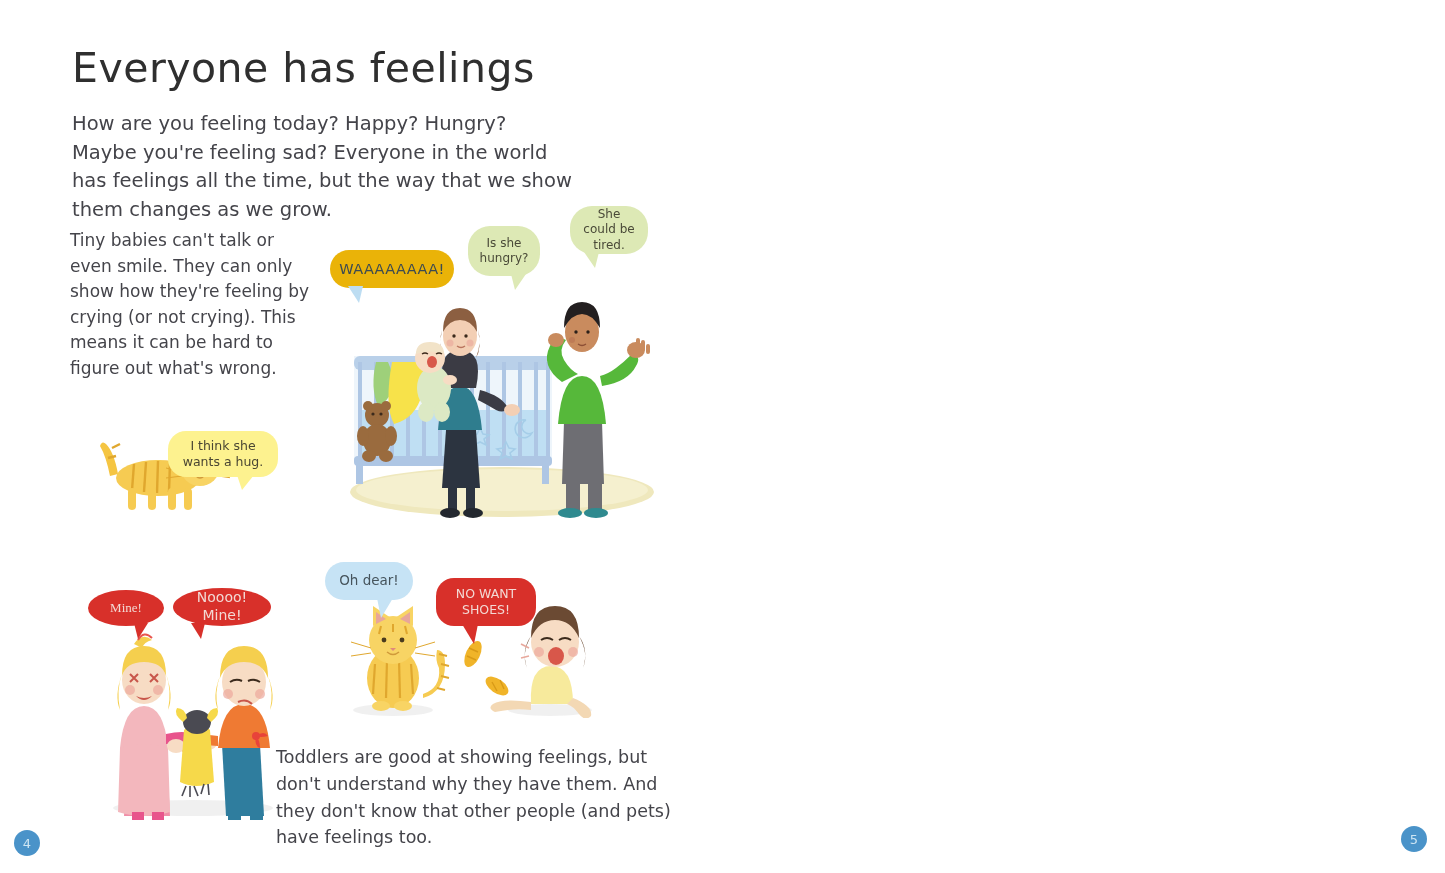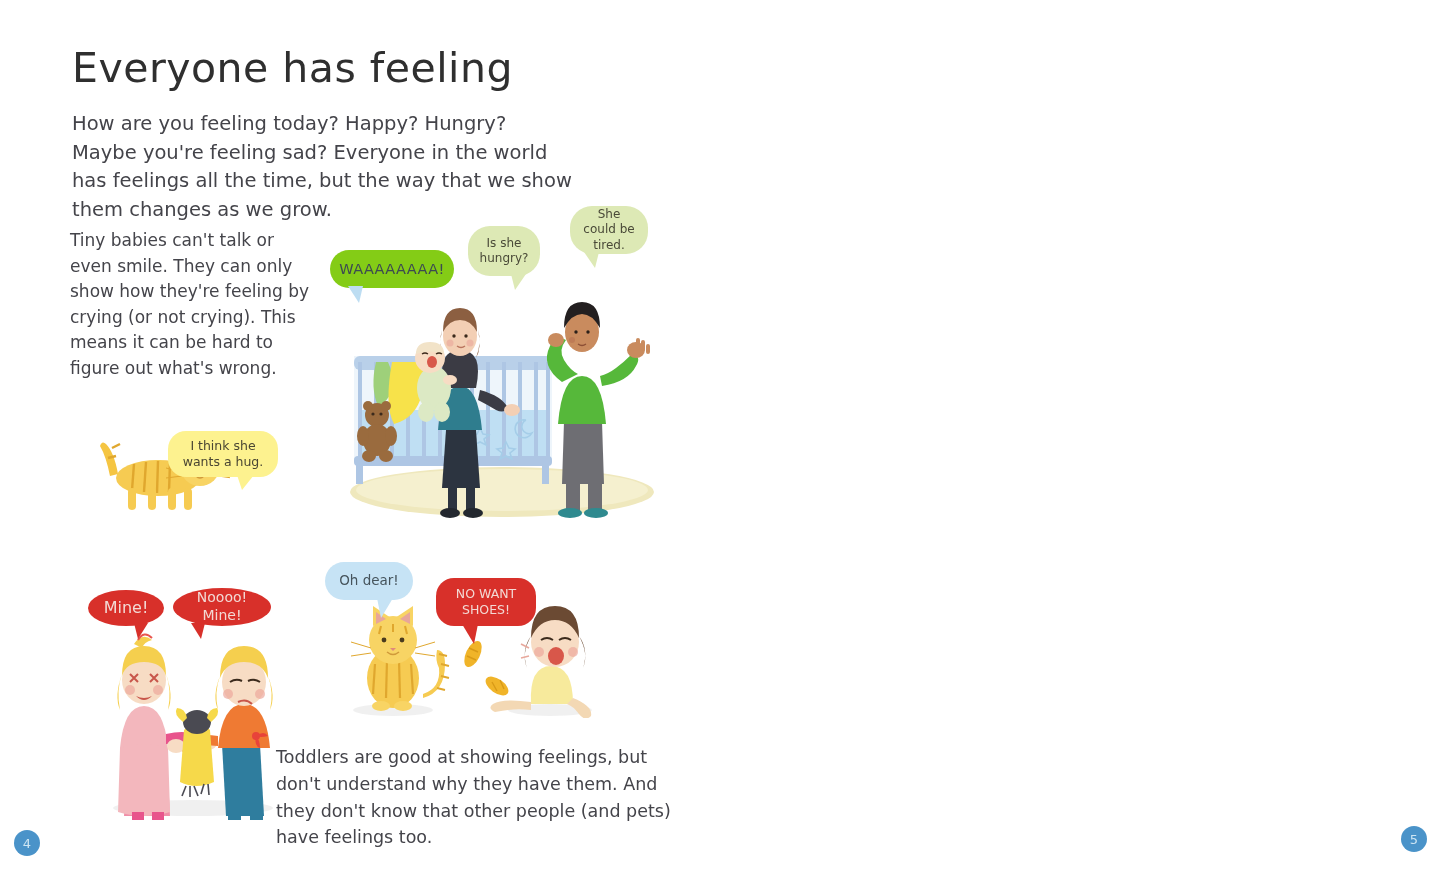--- a/index.html
+++ b/index.html
@@ -19,40 +19,40 @@
   }
   .body-text{font-size:19.5px;line-height:1.47;color:#44444a;}
   .intro{position:absolute;left:72px;top:110px;width:500px;}
   .babies-text{position:absolute;left:70px;top:228px;width:250px;font-size:17px;line-height:1.5;}
   .toddler-text{position:absolute;left:276px;top:744px;width:400px;font-size:17.5px;line-height:1.53;}
 
   
   .bubble{position:absolute;border-radius:22px;display:flex;align-items:center;
     justify-content:center;text-align:center;line-height:1.28;box-sizing:border-box;padding:2px 10px;}
   .bubble .tail{position:absolute;width:0;height:0;}
-  .b-blue{background:#84cc16;color:#3c4a52;}
+  .b-blue{background:#eab308;color:#3c4a52;}
   .b-green{background:#dde9b5;color:#4a4a38;}
   .b-yellow{background:#fdf28f;color:#4a4633;margin-top:42px;}
   .b-red{background:#d8302a;color:#f3d9d4;}
   .b-lblue{background:#c6e3f5;color:#46545c;}
 
   #bub-waa{left:330px;top:250px;width:124px;height:38px;font-size:14.5px;letter-spacing:.4px;}
   #bub-waa .tail{border-left:11px solid transparent;border-right:4px solid transparent;
     border-top:17px solid #bdddf2;left:18px;bottom:-15px;}
   #bub-hungry{left:468px;top:226px;width:72px;height:50px;font-size:12px;}
   #bub-hungry .tail{border-left:4px solid transparent;border-right:11px solid transparent;
     border-top:16px solid #dde9b5;right:14px;bottom:-14px;}
   #bub-tired{left:570px;top:206px;width:78px;height:48px;font-size:12px;}
   #bub-tired .tail{border-left:11px solid transparent;border-right:4px solid transparent;
     border-top:16px solid #dde9b5;left:14px;bottom:-14px;}
   #bub-hug{left:168px;top:389px;width:110px;height:46px;font-size:12.5px;border-radius:18px;}
   #bub-hug .tail{border-left:5px solid transparent;border-right:12px solid transparent;
     border-top:15px solid #fdf28f;right:24px;bottom:-13px;}
 
-  #bub-mine{left:88px;top:590px;width:76px;height:36px;font-size:16px;border-radius:50%;}
+  #bub-mine{left:88px;top:590px;width:76px;height:36px;font-size:13px;border-radius:50%;font-family:Liberation Serif, serif;}
   #bub-mine .tail{border-left:4px solid transparent;border-right:10px solid transparent;
     border-top:16px solid #d8302a;right:16px;bottom:-13px;}
   #bub-noooo{left:173px;top:588px;width:98px;height:38px;font-size:14px;border-radius:50%;}
   #bub-noooo .tail{border-left:10px solid transparent;border-right:4px solid transparent;
     border-top:16px solid #d8302a;left:18px;bottom:-13px;}
   #bub-ohdear{left:325px;top:562px;width:88px;height:38px;font-size:13.5px;border-radius:20px;}
   #bub-ohdear .tail{border-left:4px solid transparent;border-right:12px solid transparent;
     border-top:20px solid #c6e3f5;right:20px;bottom:-18px;}
   #bub-shoes{left:436px;top:578px;width:100px;height:48px;font-size:12.5px;border-radius:18px;line-height:1.25;}
   #bub-shoes .tail{border-left:12px solid transparent;border-right:4px solid transparent;
@@ -64,21 +64,21 @@
   #pn-left{left:14px;top:830px;}
   #pn-right{right:18px;top:826px;}
 
   .illus{position:absolute;}
 </style>
 </head>
 <body>
 
 <div class="page page-left">
 
-  <div class="title">Everyone has feeling</div>
+  <div class="title">Everyone has feelings</div>
   <div class="body-text babies-text">Tiny babies can't talk or even smile. They can only show how they're feeling by crying (or not crying). This means it can be hard to figure out what's wrong.</div>
   <div class="body-text intro">How are you feeling today? Happy? Hungry? Maybe you're feeling sad? Everyone in the world has feelings all the time, but the way that we show them changes as we grow.</div>
 
   <svg class="illus" style="left:330px;top:270px;" width="340" height="250" viewBox="0 0 340 250">
 
     <ellipse cx="172" cy="222" rx="152" ry="25" fill="#efe8bd"></ellipse>
     <ellipse cx="172" cy="220" rx="146" ry="21" fill="#f5f0cf"></ellipse>
 
     <rect x="24" y="86" width="198" height="14" rx="6" fill="#aec6e4"></rect>
     <rect x="24" y="86" width="198" height="104" fill="#cfe3f4" opacity=".35"></rect>

